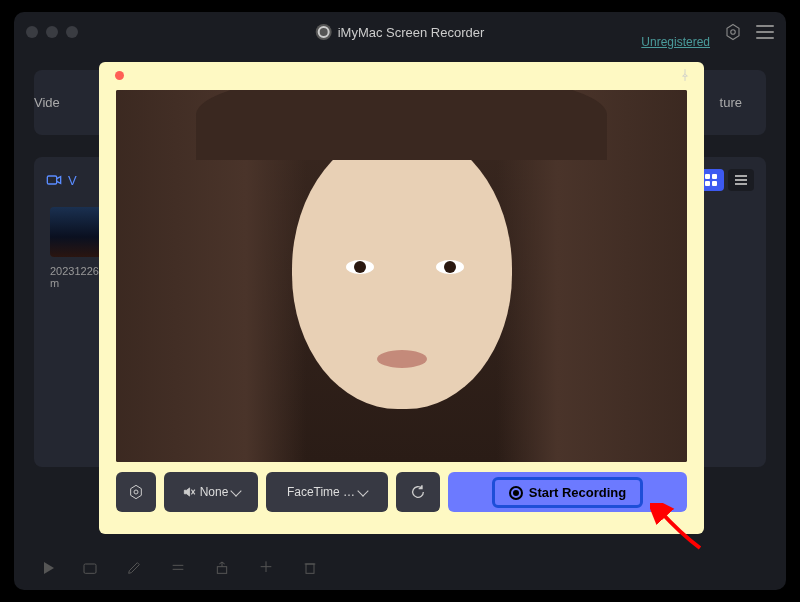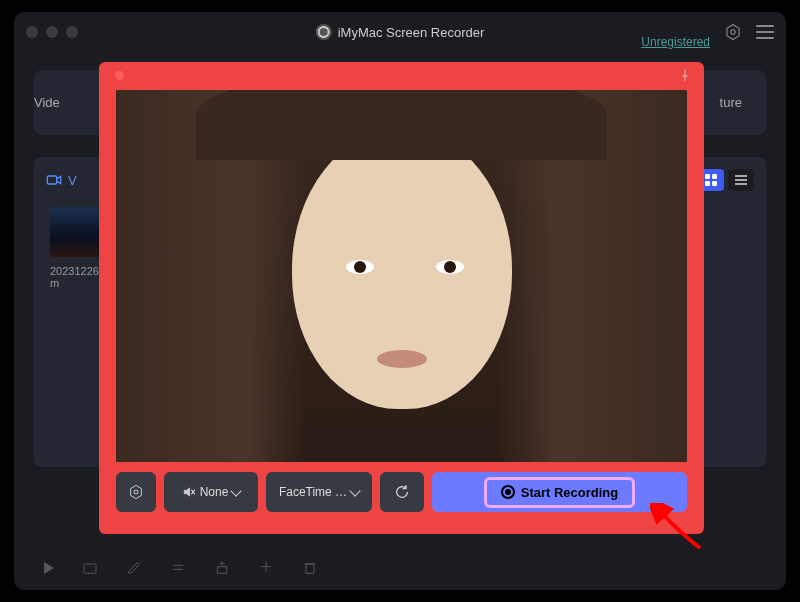--- a/index.html
+++ b/index.html
@@ -184,21 +184,21 @@
       border-bottom: 6px solid transparent;
     }
 
     
     .modal {
       position: absolute;
       top: 62px;
       left: 99px;
       width: 605px;
       height: 472px;
-      background: #ef4444;
+      background: #fef9c3;
       border-radius: 6px;
       overflow: hidden;
     }
     .modal-top {
       height: 26px;
       display: flex;
       align-items: center;
       padding: 0 12px;
     }
     .rec-dot {
@@ -292,40 +292,40 @@
       border-radius: 6px;
       display: flex;
       align-items: center;
       justify-content: center;
       color: #ddd;
       font-size: 12px;
       gap: 4px;
     }
     .tb-gear { width: 40px; }
     .tb-audio { width: 94px; }
-    .tb-camera { width: 106px; }
+    .tb-camera { width: 122px; }
     .tb-refresh { width: 44px; }
     .start-btn {
       flex: 1;
       background: #6c7aff;
       border-radius: 6px;
       display: flex;
       align-items: center;
       justify-content: center;
       gap: 6px;
       color: #000;
       font-size: 13px;
       font-weight: 600;
       position: relative;
     }
     .start-btn-inner {
       display: flex;
-      align-items: flex-start;
+      align-items: flex-end;
       gap: 6px;
-      border: 3px solid #f0abfc;
+      border: 3px solid #1d4ed8;
       border-radius: 6px;
       padding: 5px 14px;
     }
     .rec-icon {
       width: 14px; height: 14px;
       border: 2px solid #000;
       border-radius: 50%;
       display: flex;
       align-items: center;
       justify-content: center;

